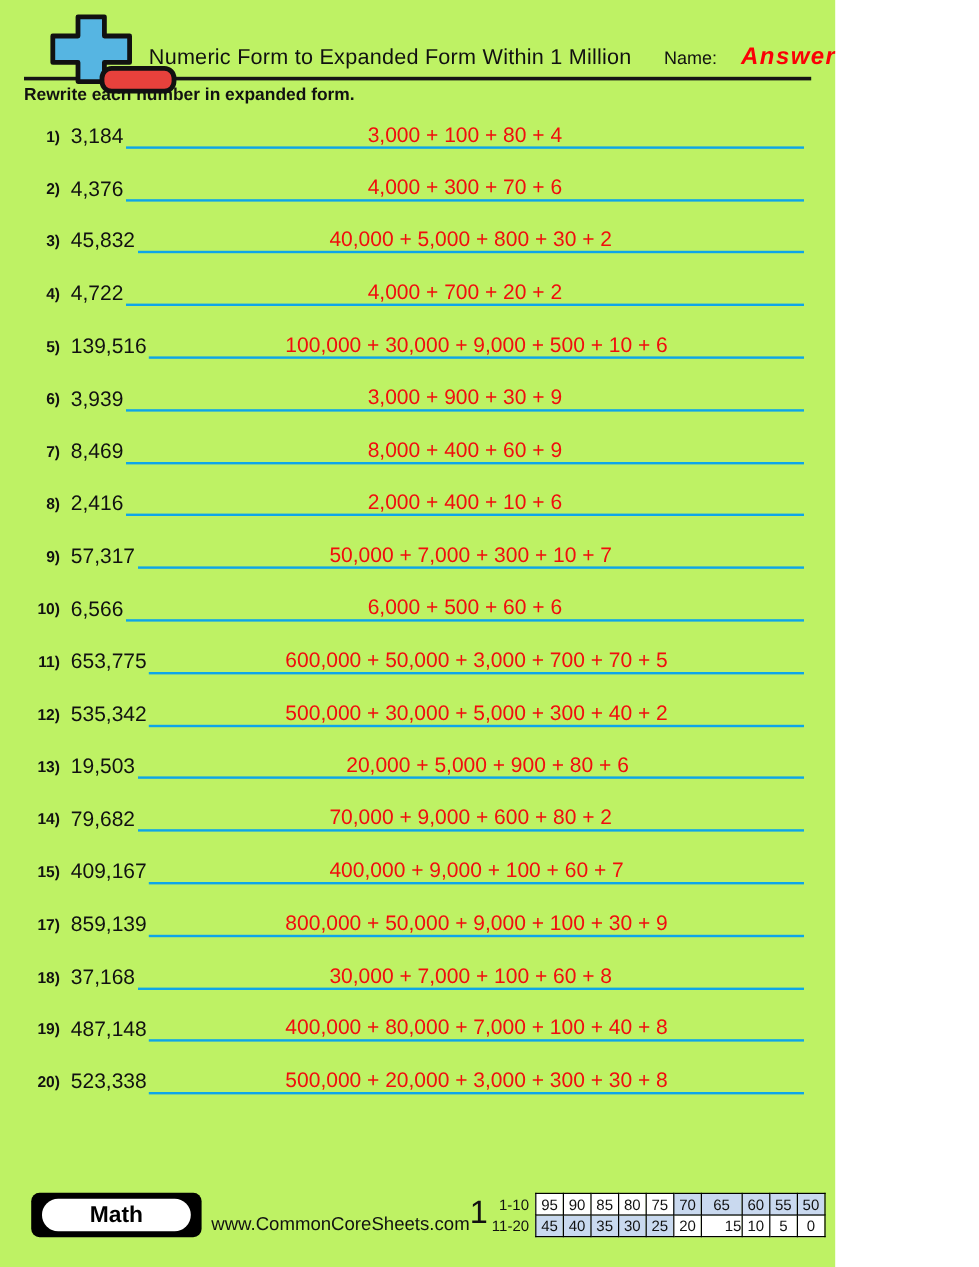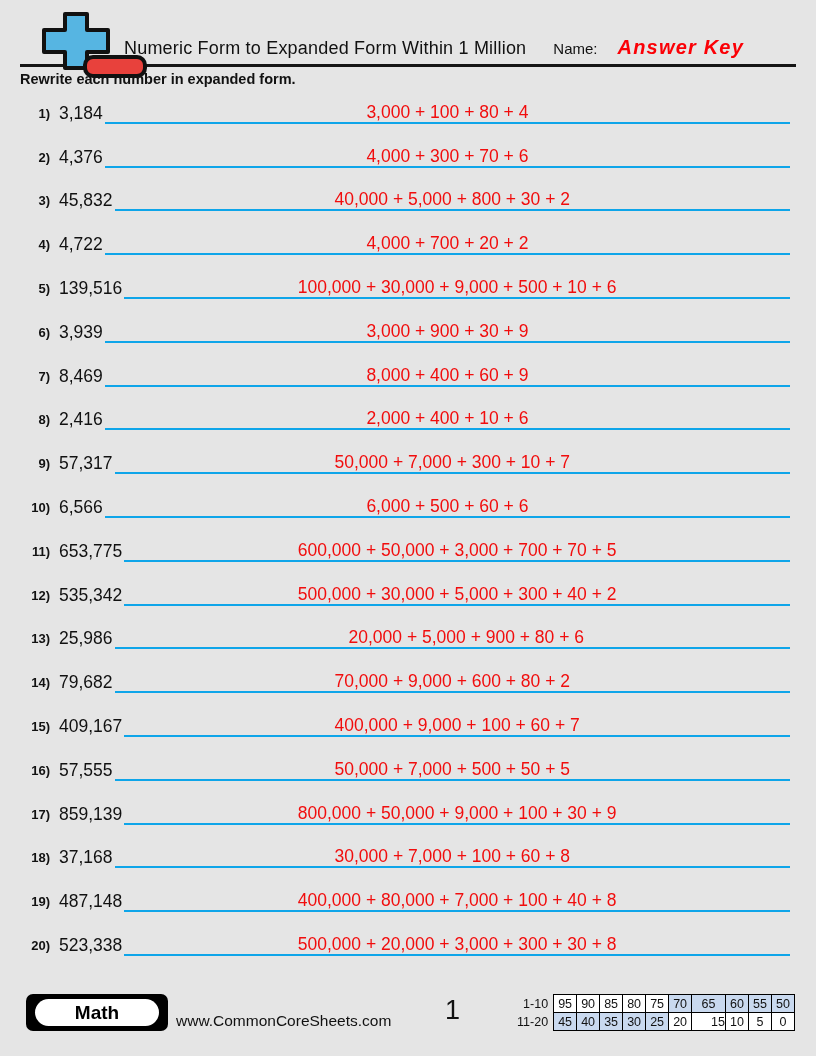--- a/index.html
+++ b/index.html
@@ -2,21 +2,21 @@
 <html><head>
 <meta charset="utf-8">
 <style>
   * { box-sizing: border-box; }
   html, body { margin: 0; padding: 0; background: #ffffff; }
   body {
     width: 816px; height: 1056px;
     font-family: "Liberation Sans", sans-serif;
     color: #111;
   }
-  .page { position: relative; width: 816px; height: 1056px; background: #e5e5e5; overflow: hidden; }
+  .page { position: relative; width: 696px; height: 1056px; background: #bef264; overflow: hidden; }
 
   
   .header-rule {
     position: absolute; left: 20px; right: 20px; top: 64px;
     height: 3px; background: #151515;
   }
   .logo-svg { position: absolute; left: 40px; top: 11px; z-index: 2; }
   .title-row {
     position: absolute; left: 124px; top: 36px; right: 24px;
     display: flex; align-items: baseline; white-space: nowrap;
@@ -186,21 +186,21 @@
     <div class="problem-row">
       <span class="pnum">12)</span>
       <span class="pval">535,342</span>
       <span class="answer-line">
         <span class="answer" style="color: rgb(241, 13, 13);">500,000 + 30,000 + 5,000 + 300 + 40 + 2</span>
       </span>
     </div>
 
     <div class="problem-row">
       <span class="pnum">13)</span>
-      <span class="pval">25,986</span>
+      <span class="pval">19,503</span>
       <span class="answer-line">
         <span class="answer" style="color: rgb(241, 13, 13); margin-left: 28px;">20,000 + 5,000 + 900 + 80 + 6</span>
       </span>
     </div>
 
     <div class="problem-row">
       <span class="pnum">14)</span>
       <span class="pval">79,682</span>
       <span class="answer-line">
         <span class="answer" style="color: rgb(241, 13, 13);">70,000 + 9,000 + 600 + 80 + 2</span>
@@ -208,27 +208,20 @@
     </div>
 
     <div class="problem-row">
       <span class="pnum">15)</span>
       <span class="pval">409,167</span>
       <span class="answer-line">
         <span class="answer" style="color: rgb(241, 13, 13);">400,000 + 9,000 + 100 + 60 + 7</span>
       </span>
     </div>
 
-    <div class="problem-row">
-      <span class="pnum">16)</span>
-      <span class="pval">57,555</span>
-      <span class="answer-line">
-        <span class="answer" style="color: rgb(241, 13, 13);">50,000 + 7,000 + 500 + 50 + 5</span>
-      </span>
-    </div>
 
     <div class="problem-row">
       <span class="pnum">17)</span>
       <span class="pval">859,139</span>
       <span class="answer-line">
         <span class="answer" style="color: rgb(241, 13, 13);">800,000 + 50,000 + 9,000 + 100 + 30 + 9</span>
       </span>
     </div>
 
     <div class="problem-row">

